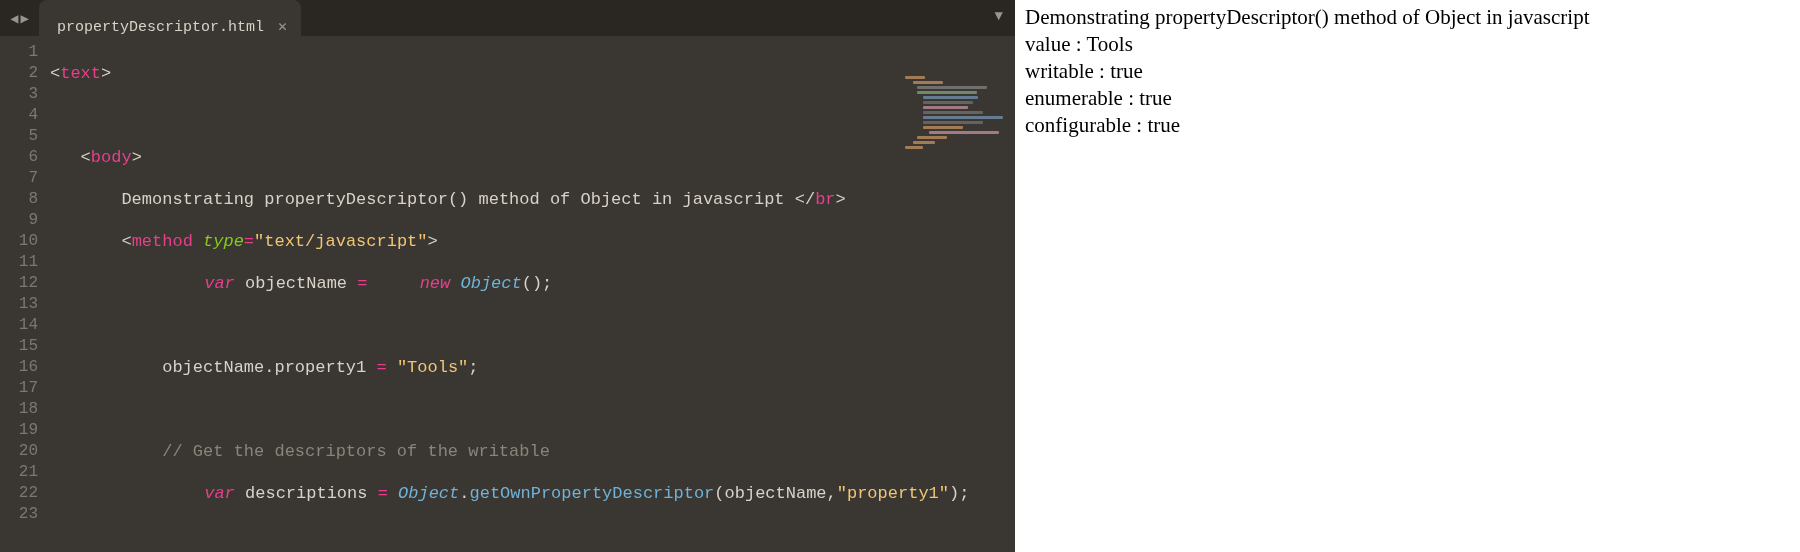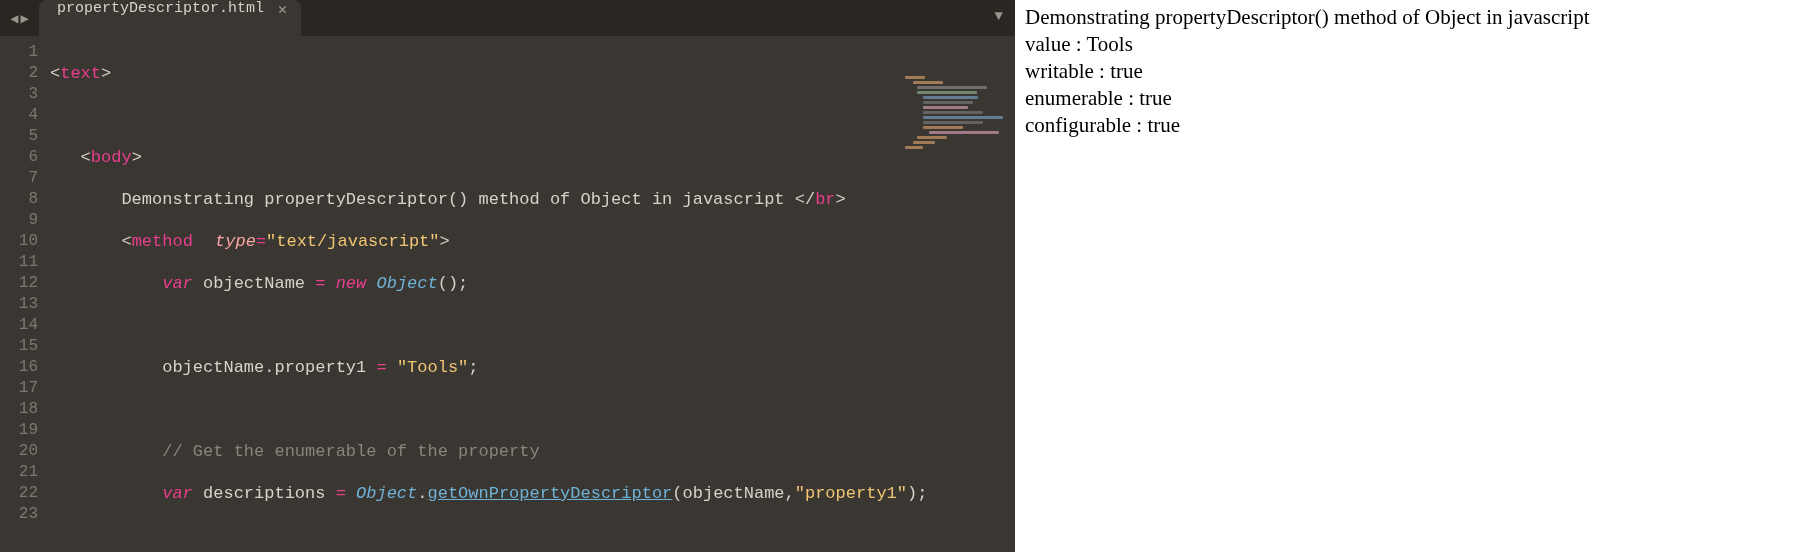--- a/index.html
+++ b/index.html
@@ -32,21 +32,21 @@
     gap: 2px;
     padding: 0 10px;
     color: #9a948c;
     font-size: 14px;
   }
   .nav-arrows span { cursor: pointer; }
   .tab {
     height: 36px;
     background: #3a3632;
     display: flex;
-    align-items: flex-start;
+    align-items: flex-end;
     padding: 0 14px 0 18px;
     color: #d8d2c8;
     font-size: 15px;
     position: relative;
     border-top-left-radius: 8px;
     border-top-right-radius: 8px;
   }
   .tab .close {
     margin-left: 14px;
     color: #9a948c;
@@ -93,25 +93,25 @@
     opacity: 0.7;
   }
   .minimap .ml {
     height: 3px;
     margin-bottom: 2px;
     border-radius: 1px;
   }
   
   .p-angle { color: #d8d2c8; }
   .p-tag { color: #e83e8c; }
-  .p-attr { color: #fca5a5; font-style: italic; margin-left: 12px; }
+  .p-attr { color: #84cc16; font-style: italic; }
   .p-str { color: #f0c674; }
-  .p-kw { color: #e83e8c; }
+  .p-kw { color: #e83e8c; margin-left: 42px; }
   .p-type { color: #6fb3d8; font-style: italic; text-align: right; }
-  .p-func { color: #6fb3d8; text-decoration: underline; }
+  .p-func { color: #6fb3d8; }
   .p-cmt { color: #89857a; }
   .p-op { color: #e83e8c; }
   .p-italic { font-style: italic; }
 
   .output-pane {
     flex: 1;
     background: #fff;
     padding: 4px 10px;
     font-family: "Times New Roman", Times, serif;
     font-size: 21px;
@@ -165,21 +165,21 @@
     <div class="code">
 <div class="line"><span class="p-angle">&lt;</span><span class="p-tag">text</span><span class="p-angle">&gt;</span></div>
 <div class="line"></div>
 <div class="line">   <span class="p-angle">&lt;</span><span class="p-tag">body</span><span class="p-angle">&gt;</span></div>
 <div class="line">       <span>Demonstrating propertyDescriptor() method of Object in javascript </span><span class="p-angle">&lt;/</span><span class="p-tag">br</span><span class="p-angle">&gt;</span></div>
 <div class="line">       <span class="p-angle">&lt;</span><span class="p-tag">method</span> <span class="p-attr">type</span><span class="p-op">=</span><span class="p-str">"text/javascript"</span><span class="p-angle">&gt;</span></div>
 <div class="line">           <span class="p-kw p-italic">var</span> <span>objectName</span> <span class="p-op">=</span> <span class="p-kw p-italic">new</span> <span class="p-type">Object</span>();</div>
 <div class="line"></div>
 <div class="line">           <span>objectName.property1</span> <span class="p-op">=</span> <span class="p-str">"Tools"</span>;</div>
 <div class="line"></div>
-<div class="line">           <span class="p-cmt">// Get the enumerable of the property</span></div>
+<div class="line">           <span class="p-cmt">// Get the descriptors of the writable</span></div>
 <div class="line">           <span class="p-kw p-italic">var</span> <span>descriptions</span> <span class="p-op">=</span> <span class="p-type">Object</span>.<span class="p-func">getOwnPropertyDescriptor</span>(<span>objectName</span>,<span class="p-str">"property1"</span>);</div>
 
 
 
 
 
 
 
 
 

